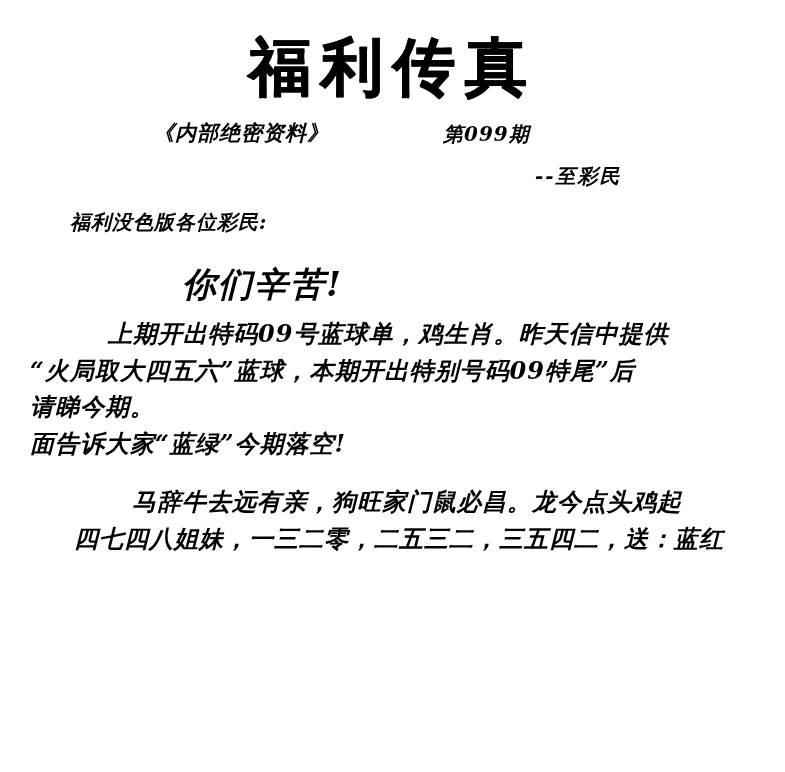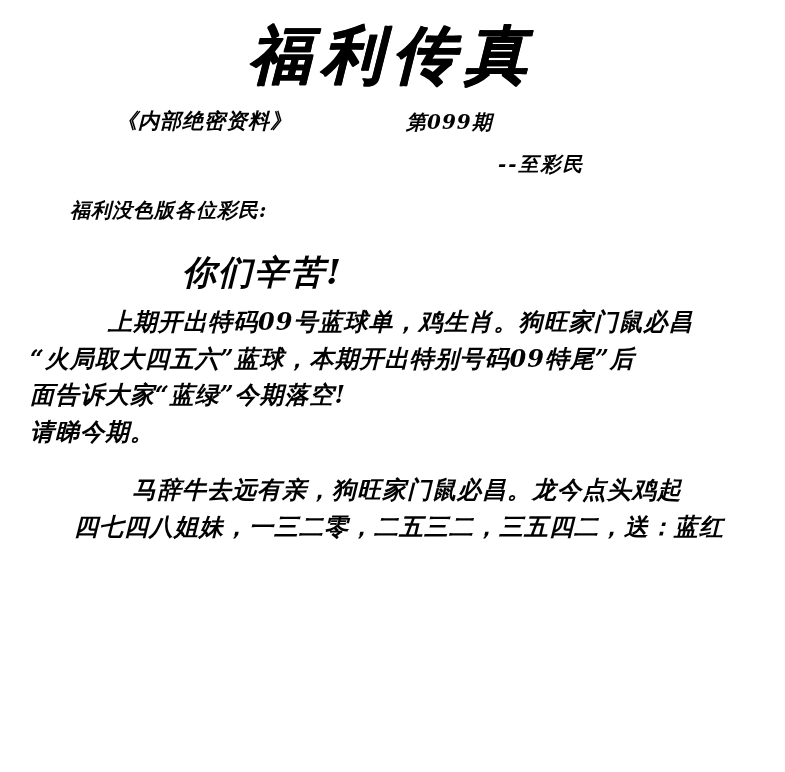--- a/index.html
+++ b/index.html
@@ -23,31 +23,31 @@
   }
 
   
   .title {
     text-align: center;
     font-family: "DejaVu Serif", serif;
     font-weight: 700;
     font-size: 62px;
     letter-spacing: 10px;
     margin: 0;
-    padding-top: 20px;
+    padding-top: 32px;
     line-height: 1.12;
-    font-style: italic;
     text-shadow: 1px 0 0 #000, 0 1px 0 #000, 1px 1px 0 #000;
   }
 
   
   .subrow {
     position: relative;
     height: 38px;
     margin-top: 18px;
+    margin-left: 37px;
   }
   .subtitle-left {
     position: absolute;
     left: 116px;
     top: 0;
     font-size: 21px;
     font-style: italic;
     font-weight: 600;
     letter-spacing: 1px;
   }
@@ -128,24 +128,24 @@
     <div class="subtitle-left">《内部绝密资料》</div>
     <div class="issue">第099期</div>
     <div class="addressee">--至彩民</div>
   </div>
 
   <div class="greeting">福利没色版各位彩民:</div>
 
   <div class="cheer">你们辛苦!</div>
 
   <div class="body-block">
-    <div class="body-line indent-1">上期开出特码09号蓝球单，鸡生肖。狗旺家门鼠必昌</div>
+    <div class="body-line indent-1">上期开出特码09号蓝球单，鸡生肖。昨天信中提供</div>
     <div class="body-line">“火局取大四五六”蓝球，本期开出特别号码09特尾”后</div>
+    <div class="body-line">请睇今期。</div>
     <div class="body-line">面告诉大家“蓝绿”今期落空!</div>
-    <div class="body-line">请睇今期。</div>
   </div>
 
   <div class="body-block gap-para">
     <div class="body-line indent-2">马辞牛去远有亲，狗旺家门鼠必昌。龙今点头鸡起</div>
     <div class="body-line">四七四八姐妹，一三二零，二五三二，三五四二，送：蓝红</div>
   </div>
 
 
 </div>
 

